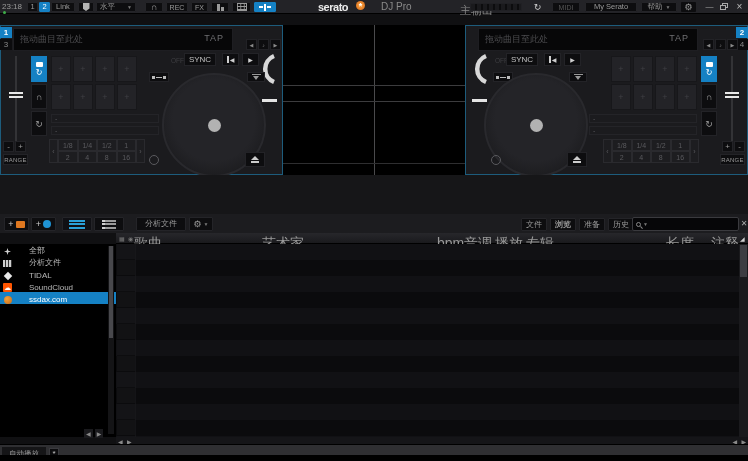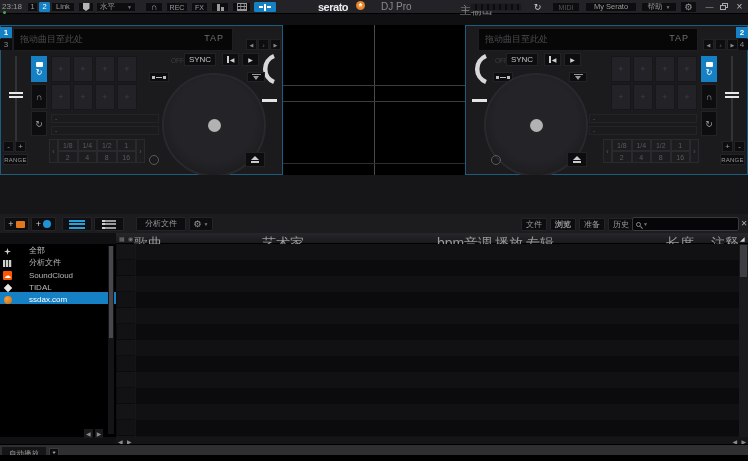--- a/index.html
+++ b/index.html
@@ -489,29 +489,29 @@
         <span>全部</span>
       </div>
       <div class="srow">
         <span class="sicon">
           <span style="display:block;width:9px;height:7px;background:repeating-linear-gradient(90deg,#cfcfcf 0 2px,#333 2px 3px);"></span>
         </span>
         <span>分析文件</span>
       </div>
       <div class="srow">
         <span class="sicon">
+          <span style="display:block;width:6px;height:6px;background:#e8e8e8;transform:rotate(45deg);"></span>
+        </span>
+        <span>TIDAL</span>
+      </div>
+      <div class="srow">
+        <span class="sicon">
           <span style="display:flex;width:9px;height:9px;background:#f50;border-radius:1px;color:#fff;font-size:7px;align-items:center;justify-content:center;">☁</span>
         </span>
         <span>SoundCloud</span>
-      </div>
-      <div class="srow">
-        <span class="sicon">
-          <span style="display:block;width:6px;height:6px;background:#e8e8e8;transform:rotate(45deg);"></span>
-        </span>
-        <span>TIDAL</span>
       </div>
       <div class="srow sel">
         <span class="sicon">
           <span style="display:block;width:8px;height:8px;border-radius:50%;background:radial-gradient(circle at 35% 35%,#f2a13c,#c96a14);"></span>
         </span>
         <span>ssdax.com</span>
       </div>
     </div>
   <div id="sscroll">
       <div class="th"></div>

